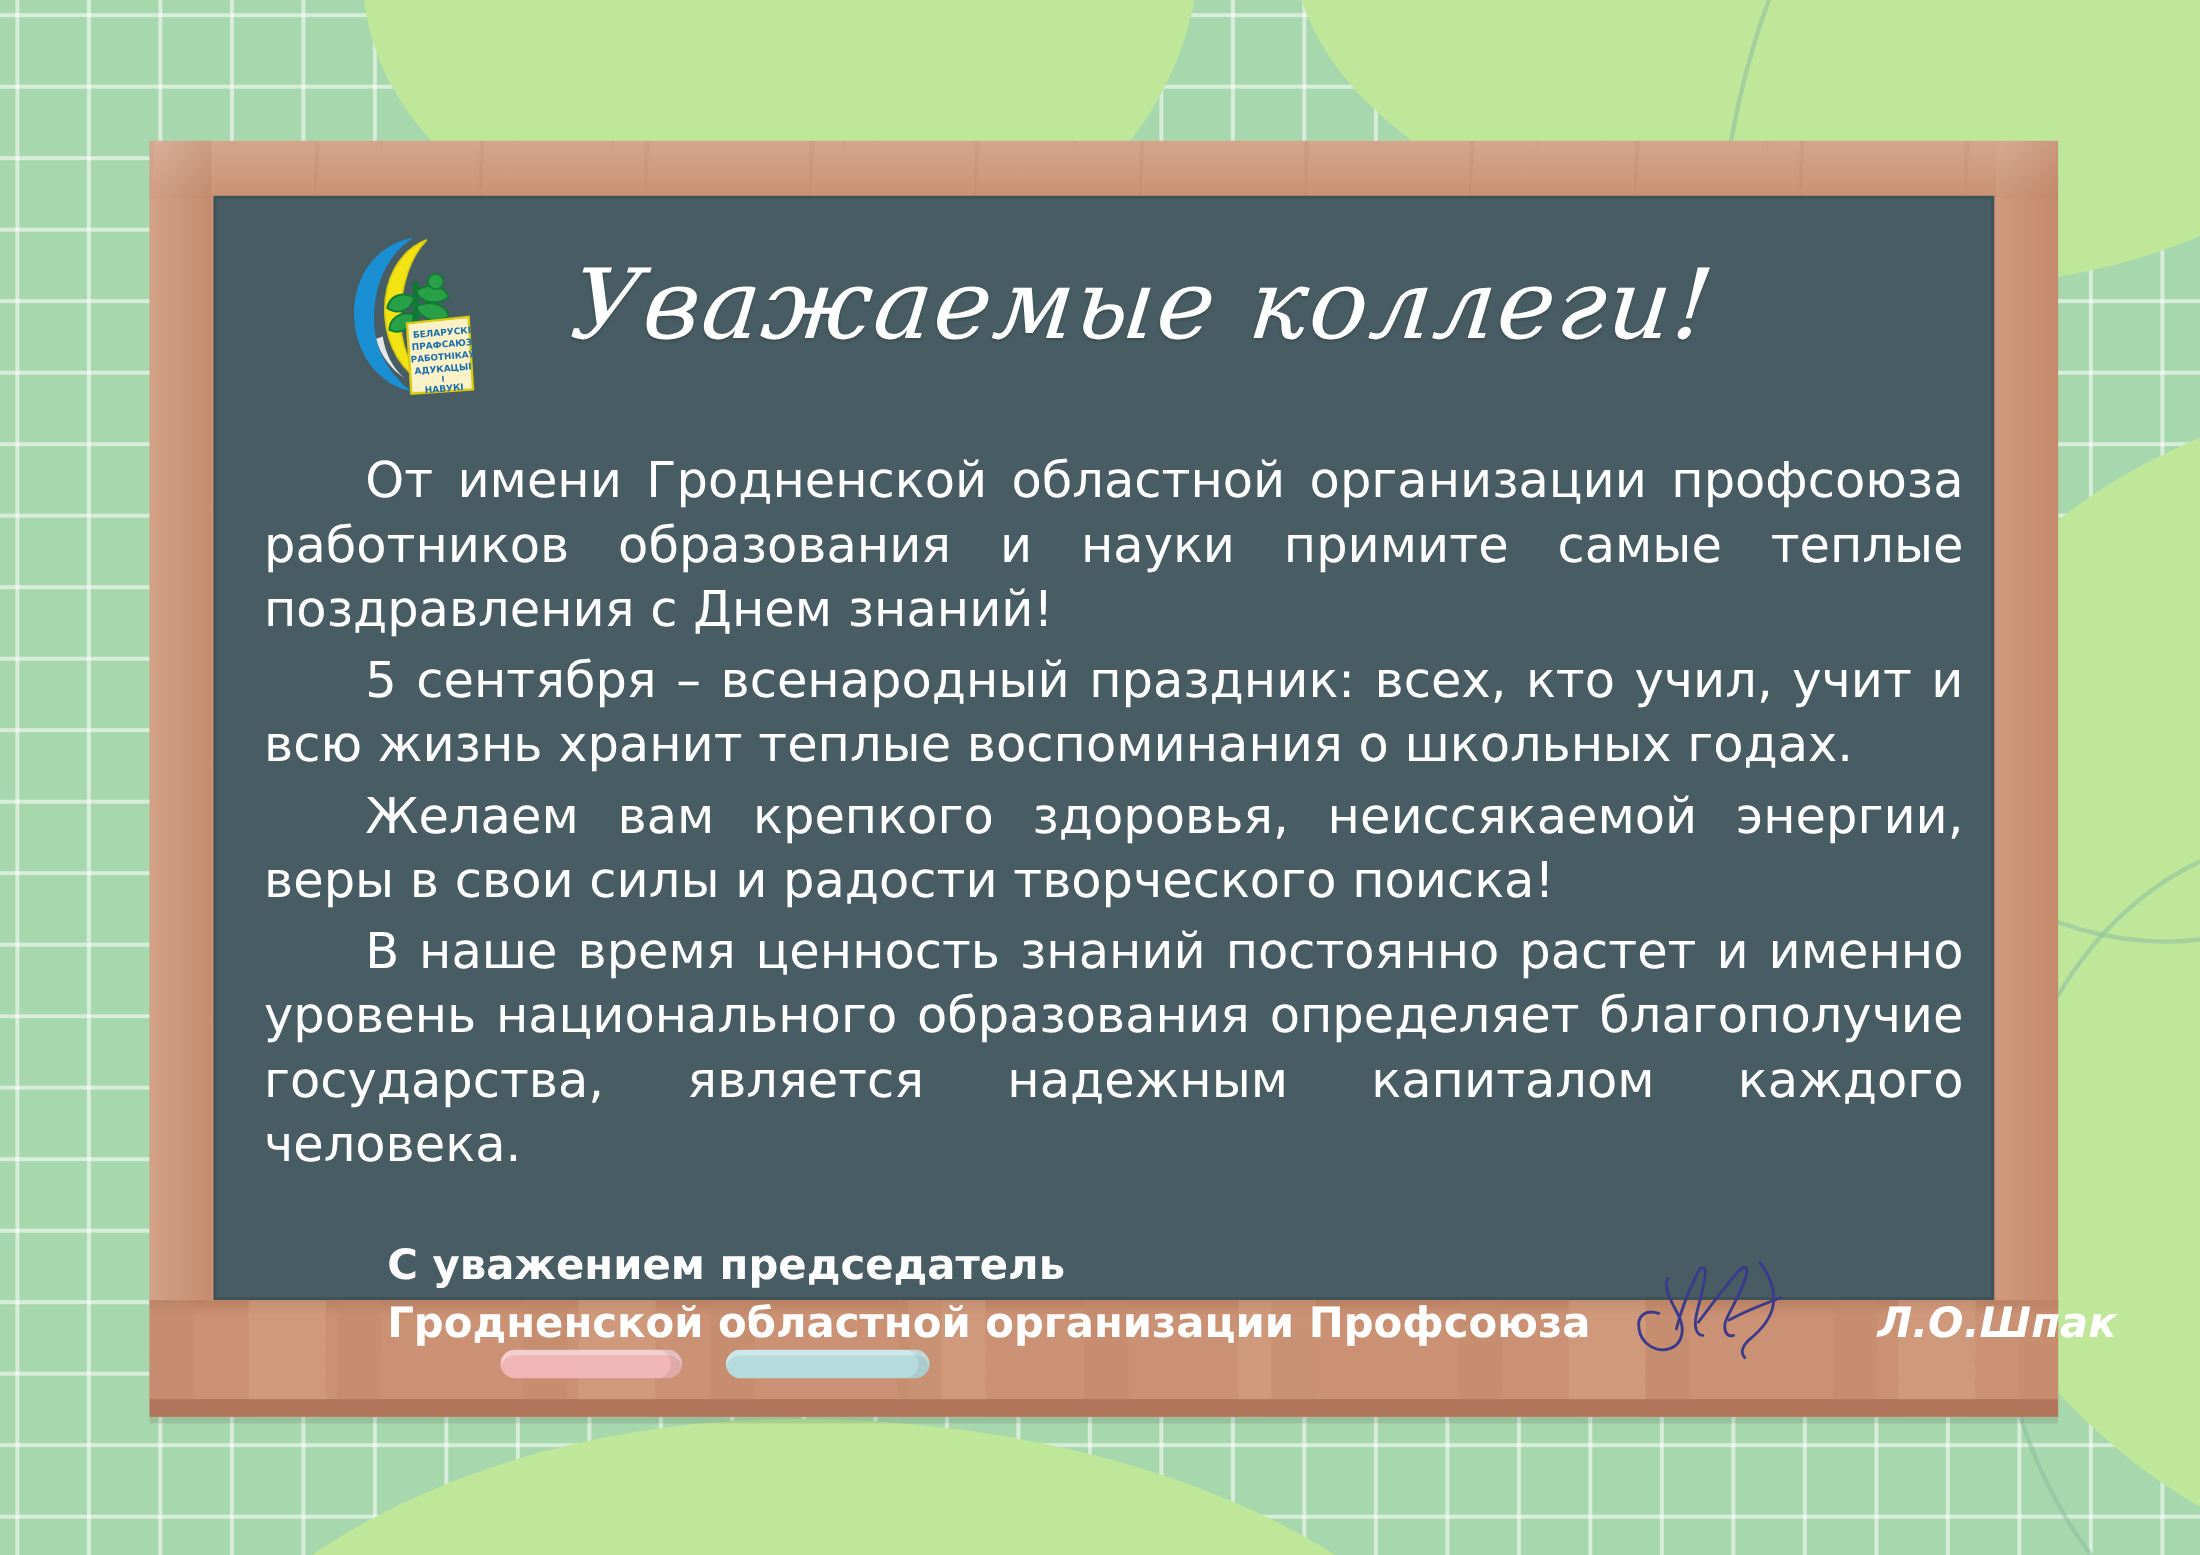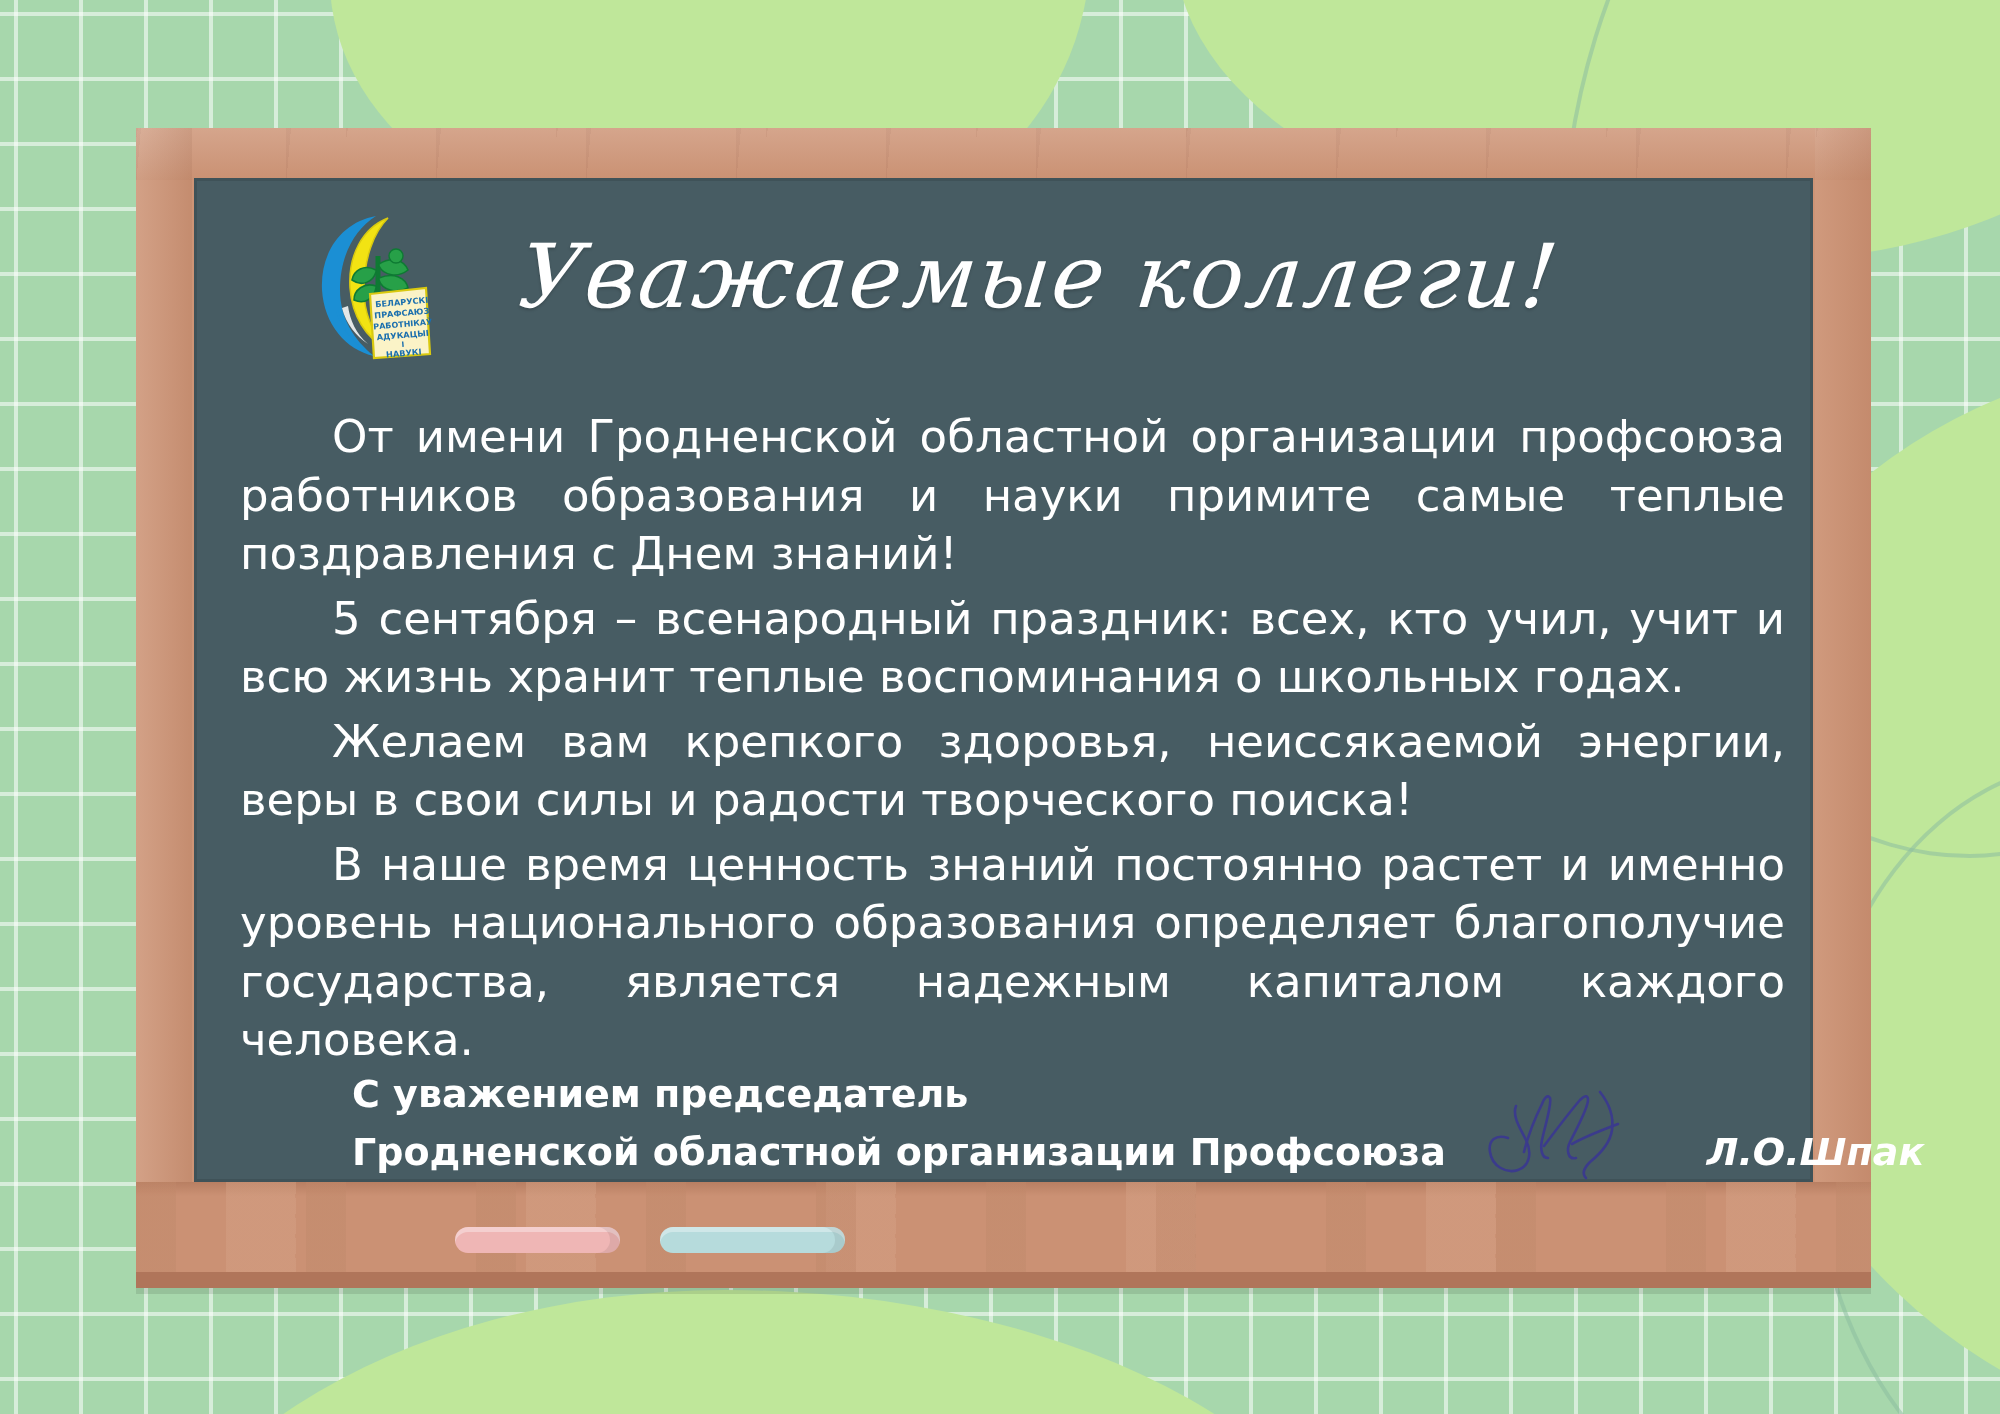--- a/index.html
+++ b/index.html
@@ -241,32 +241,31 @@
     margin: 0 0 6px 0;
     text-indent: 92px;
     text-align: justify;
   }
   .body-copy p:last-child { margin-bottom: 0; }
 
   
   .sign-block {
     position: absolute;
     left: 352px;
-    top: 1068px;
+    top: 1124px;
     width: 1430px;
     color: #FFFFFF;
     font-family: "DejaVu Sans", sans-serif;
     font-weight: bold;
     font-size: 38px;
     line-height: 1.38;
   }
   .sign-line-1 { display: block; }
   .sign-line-2 {
     display: flex;
-    align-items: center;
     gap: 0;
   }
   .sign-role { white-space: nowrap; }
   .sign-scribble {
     width: 175px;
     height: 110px;
     margin: -46px 0 0 26px;
     flex: 0 0 auto;
   }
   .sign-scribble svg { display: block; width: 100%; height: 100%; }

